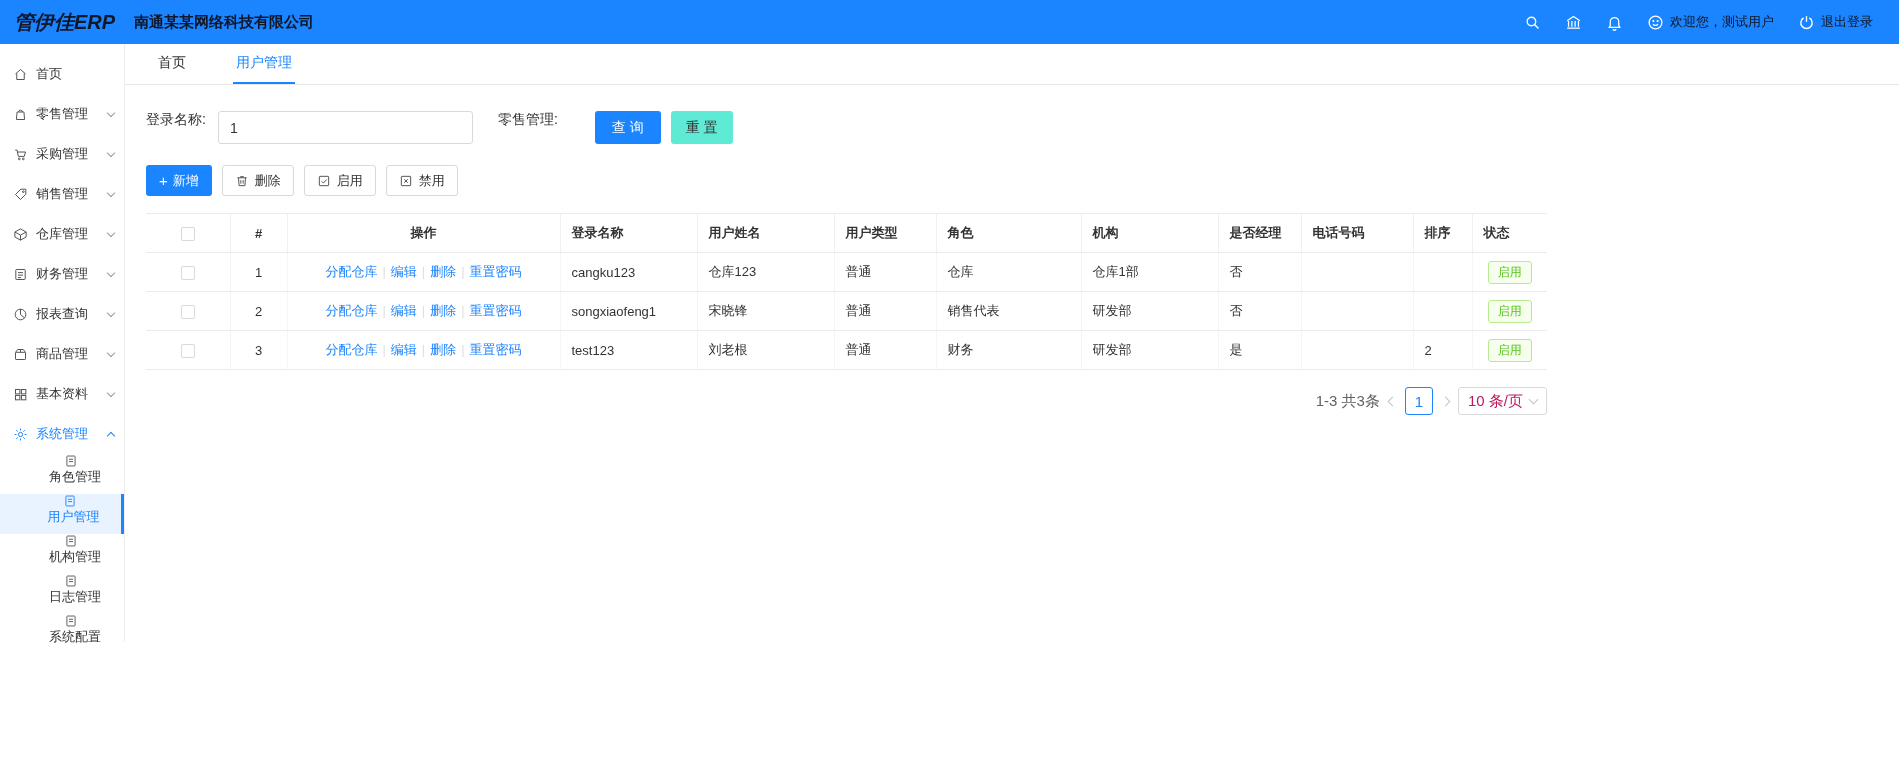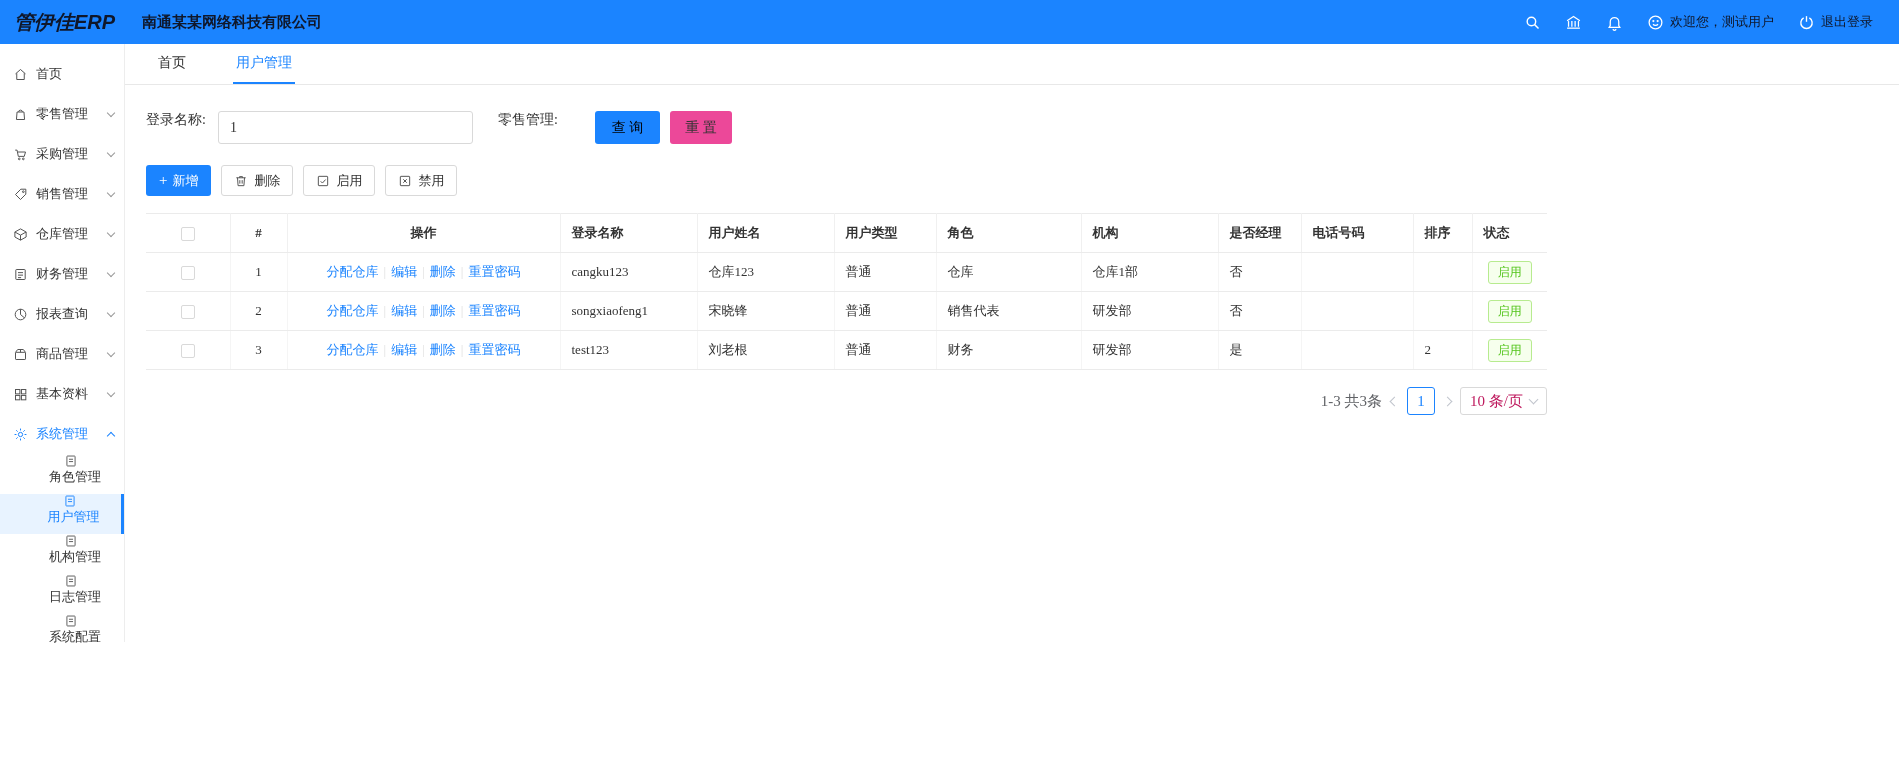--- a/index.html
+++ b/index.html
@@ -2,28 +2,28 @@
 <html><head>
 <meta charset="utf-8">
 <style>
   * { box-sizing: border-box; margin: 0; padding: 0; }
   html,body { width:1899px; height:773px; overflow:hidden; background:#fff;
     font-family:"Liberation Sans","DejaVu Sans",sans-serif; }
 
   
   .topbar { height:44px; background:#1b84ff; display:flex; align-items:center; color:#0f172a; }
   .logo { width:128px; padding-left:14px; font-size:20px; font-weight:bold; font-style:italic; white-space:nowrap; }
-  .company { font-size:15px; font-weight:600; margin-left:14px; }
+  .company { font-size:15px; font-weight:600; margin-left:6px; }
   .topbar-right { margin-left:auto; display:flex; align-items:center; gap:24px; padding-right:26px; font-size:13px; }
   .tico { width:17px; height:17px; display:inline-flex; cursor:pointer; }
   .tico svg { width:100%; height:100%; }
   .tb-group { display:flex; align-items:center; gap:6px; cursor:pointer; white-space:nowrap; }
 
   
-  .layout { display:flex; height:598px;font-family:Liberation Serif, serif; }
+  .layout { display:flex; height:598px; }
   .sidebar { width:125px; border-right:1px solid #ededed; padding-top:10px; flex-shrink:0; }
   .side-item { display:flex; align-items:center; height:40px; padding:0 10px 0 13px; font-size:13px; color:#333; cursor:pointer; }
   .side-item .sico { width:15px; height:15px; margin-right:8px; flex-shrink:0; }
   .side-item .sico svg { width:100%; height:100%; stroke:#555; fill:none; stroke-width:1.6; }
   .side-item.parent-active { color:#1b84ff; }
   .side-item.parent-active .sico svg { stroke:#1b84ff; }
   .chev { width:6px; height:6px; border-right:1.5px solid #999; border-bottom:1.5px solid #999;
     transform:rotate(45deg); margin-left:auto; margin-top:-3px; }
   .chev.up { transform:rotate(-135deg); border-color:#1b84ff; margin-top:3px; }
   .side-sub { display:flex; align-items:center; height:40px; padding-left:26px; font-size:13px; color:#333; cursor:pointer;flex-direction:column; }
@@ -39,22 +39,22 @@
   .tab.active { color:#1b84ff; border-bottom-color:#1b84ff; }
 
   .content { padding:26px 0 0 21px; }
 
   .filter-row { display:flex; font-size:14px; color:#333; }
   .filter-label { margin-right:12px; white-space:nowrap; }
   .txt { height:33px; width:255px; border:1px solid #d9d9d9; border-radius:3px; padding:0 11px; font-size:14px; color:#333; outline:none; font-family:inherit; }
   .txt::placeholder { color:#c0c4cc; }
   .gap-lg { margin-left:25px; }
   .btn { height:33px; border:none; border-radius:3px; font-size:14px; cursor:pointer; font-family:inherit; }
-  .btn-primary { background:#1b84ff; color:#000000; padding:0 17px; }
-  .btn-plain { background:#ec4899; color:#333; padding:0 15px; }
+  .btn-primary { background:#1b84ff; color:#ffffff; padding:0 17px; }
+  .btn-plain { background:#5eead4; color:#333; padding:0 15px; }
 
   .toolbar { margin-top:21px; display:flex; gap:10px; }
   .btn-add { height:31px; background:#1b84ff; color:#fff; border:none; border-radius:3px; font-size:13px;
     padding:0 13px; display:inline-flex; align-items:center; gap:5px; cursor:pointer; font-family:inherit; }
   .btn-outline { height:31px; background:#fff; color:#333; border:1px solid #d9d9d9; border-radius:3px; font-size:13px;
     padding:0 12px; display:inline-flex; align-items:center; gap:6px; cursor:pointer; font-family:inherit; }
   .bico { width:14px; height:14px; display:inline-flex; }
   .bico svg { width:100%; height:100%; stroke:#555; fill:none; stroke-width:1.7; }
   .plus { font-size:15px; line-height:1; }
 

